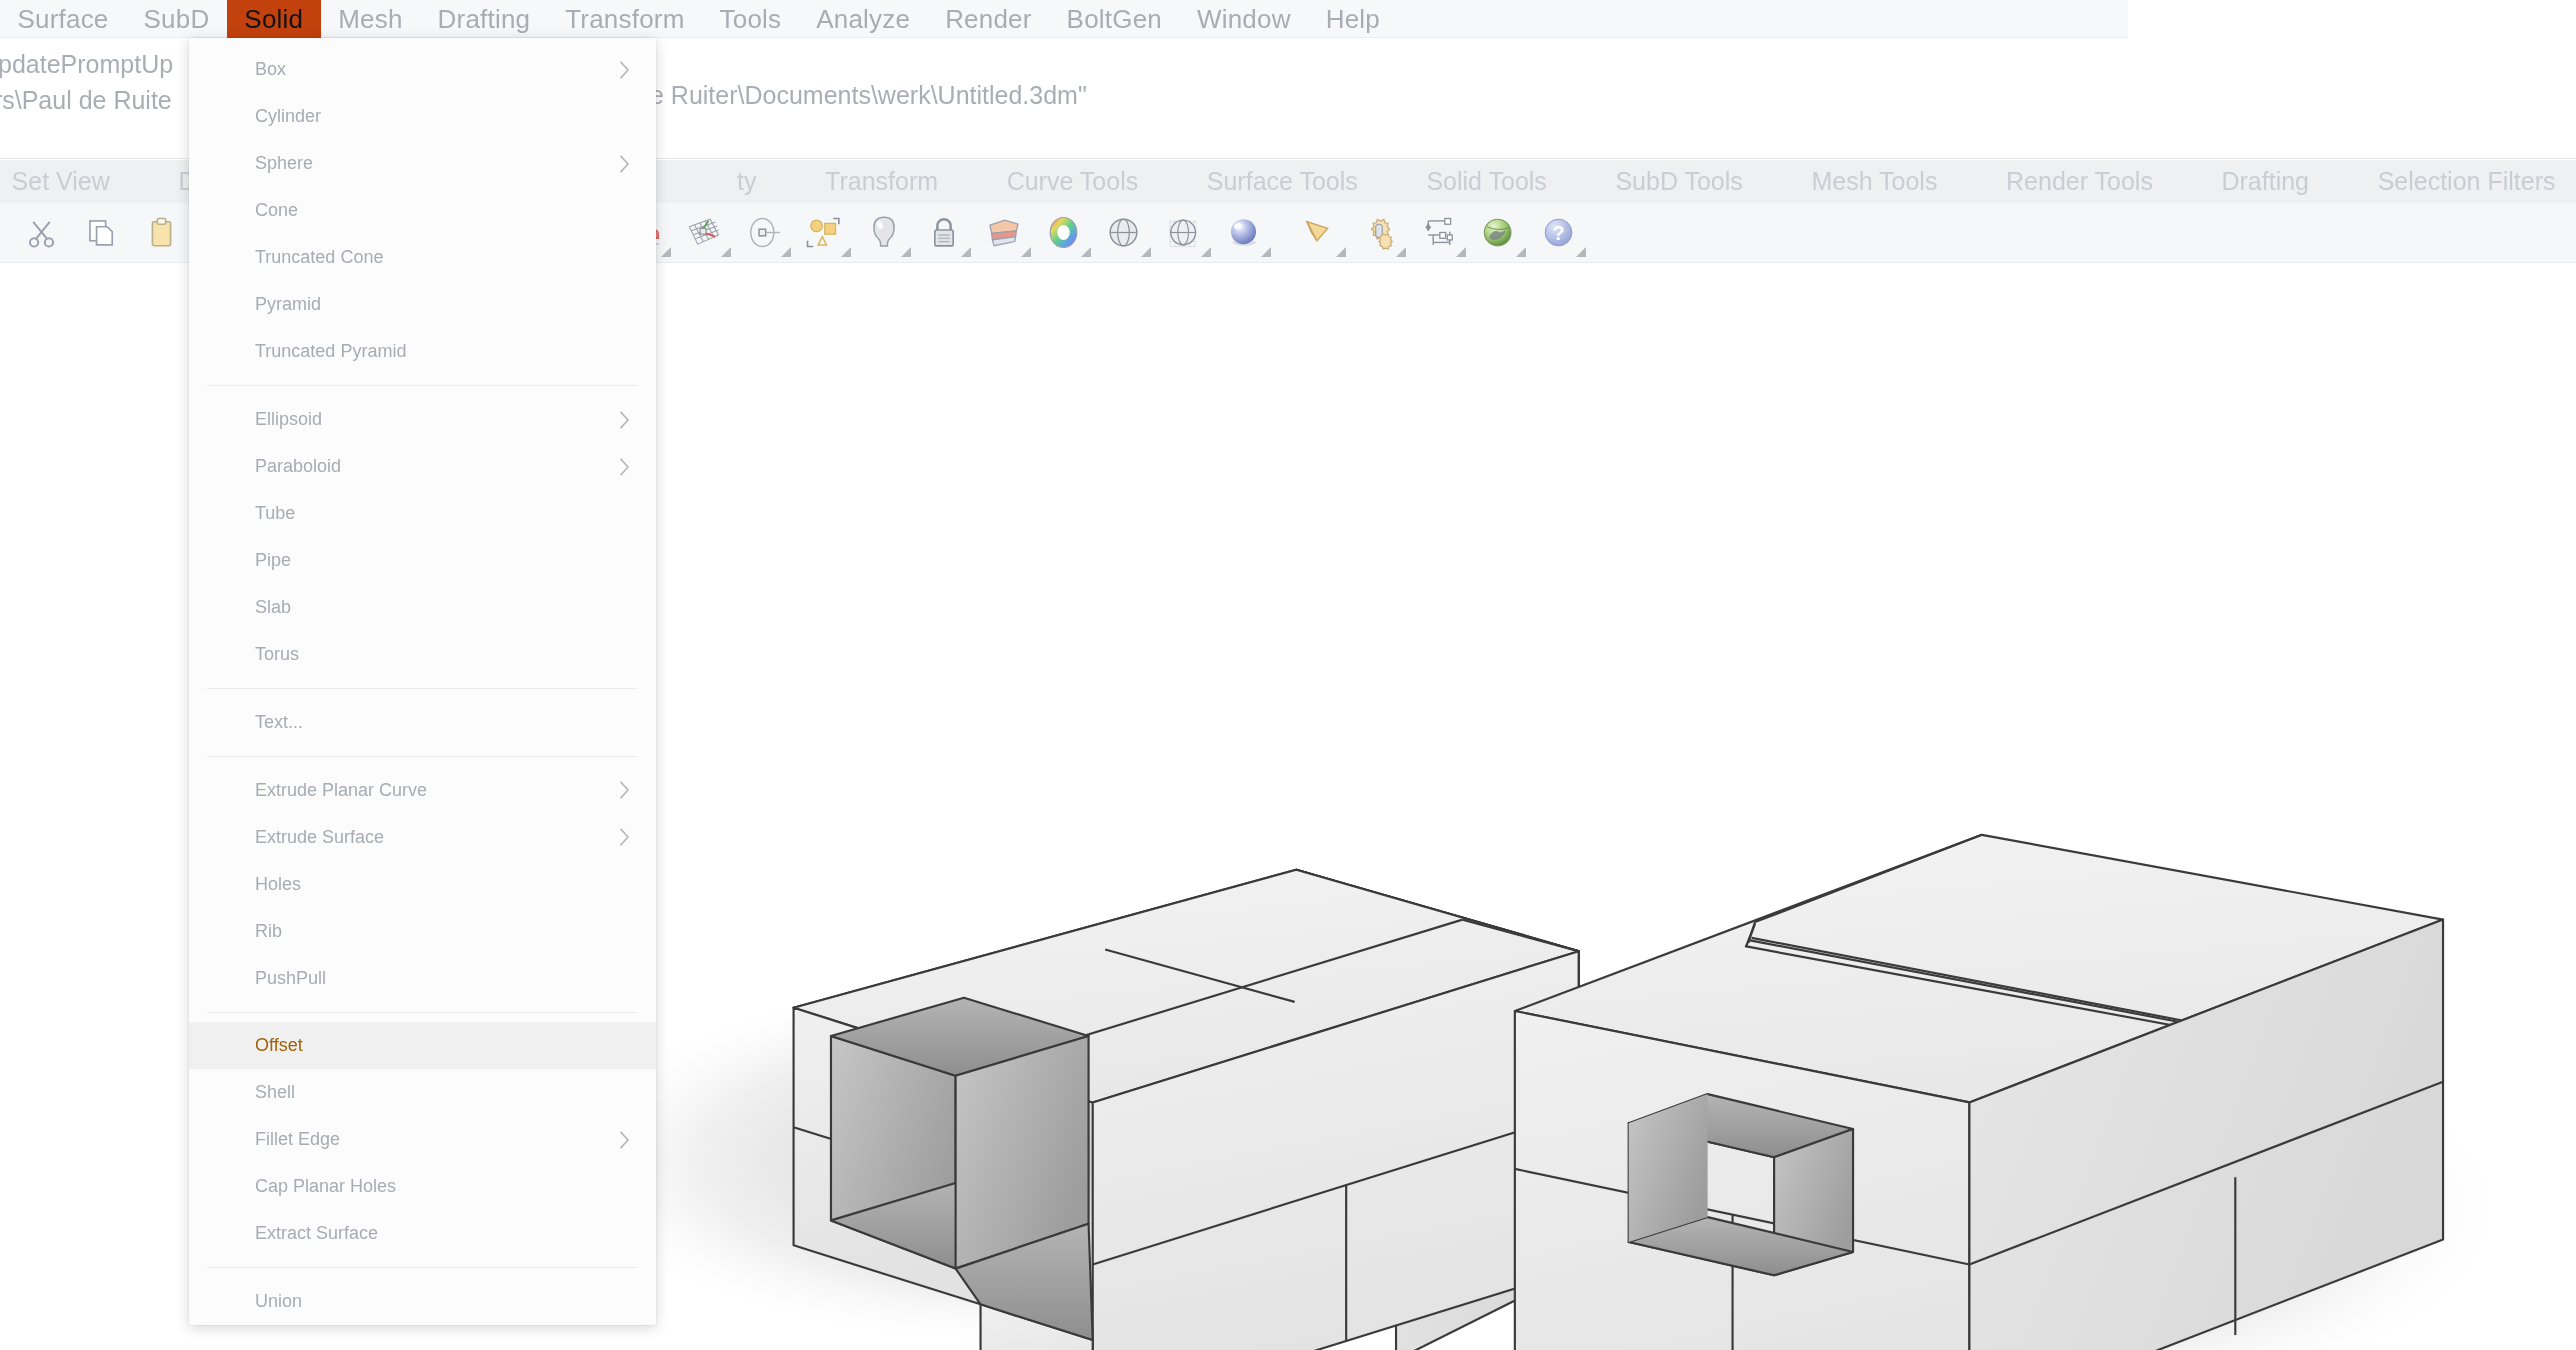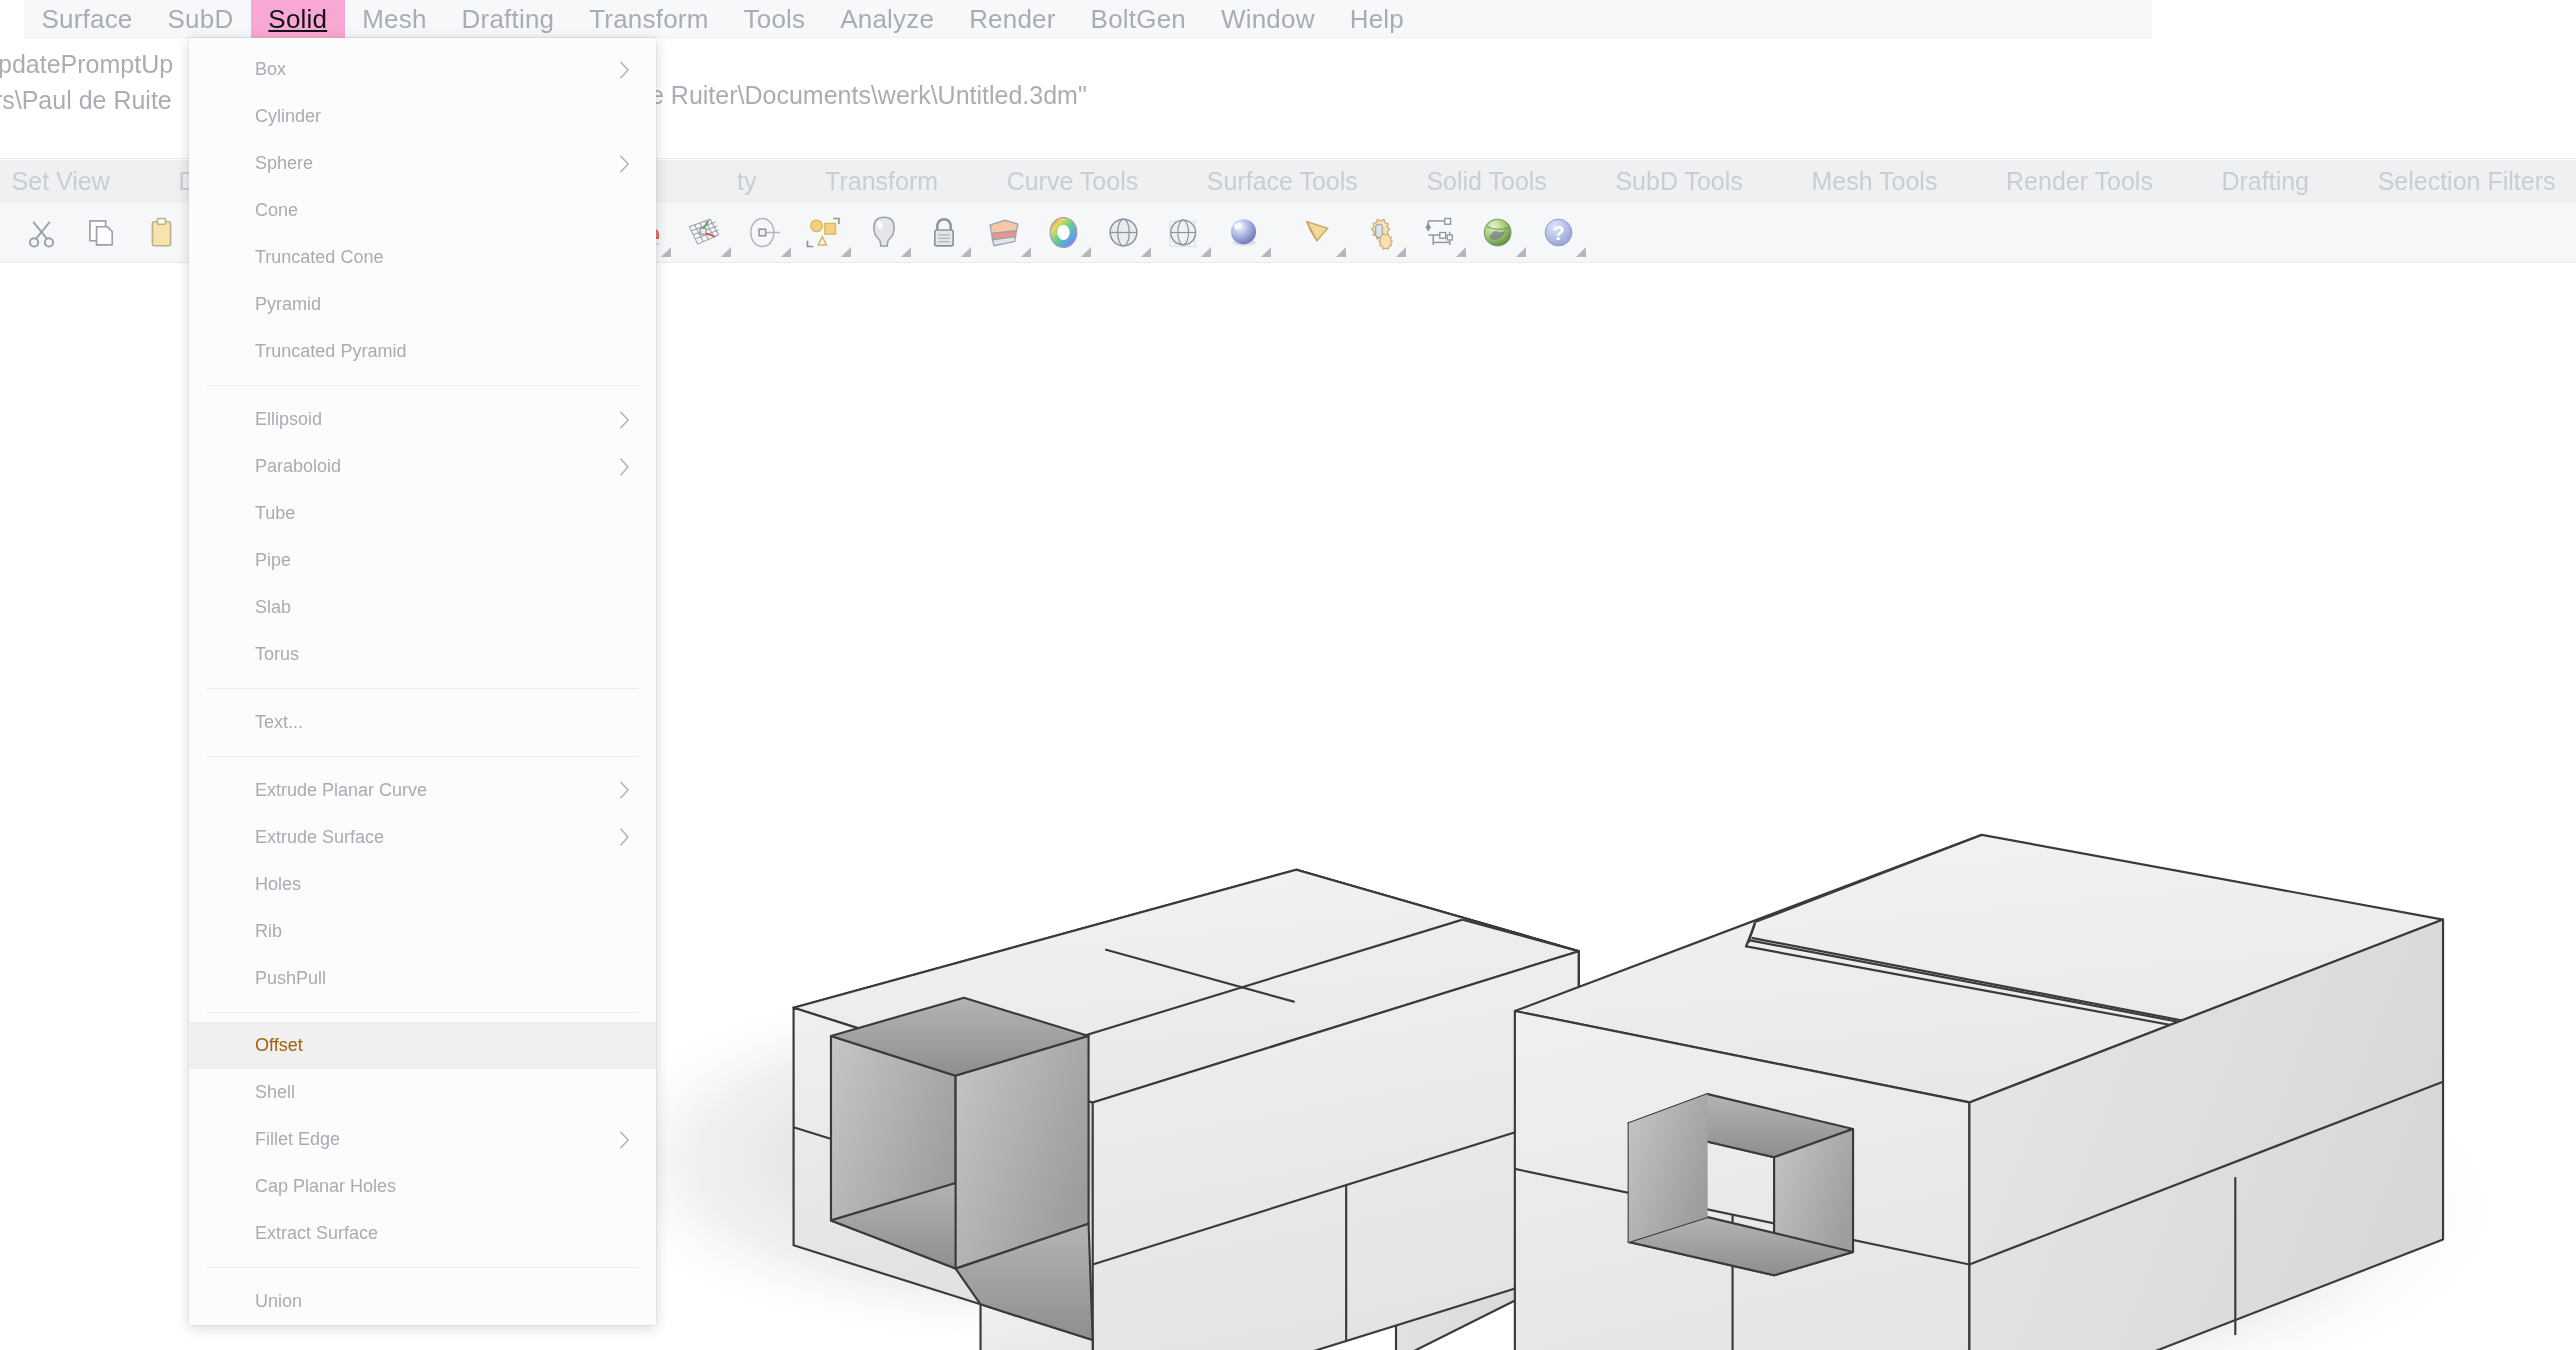--- a/index.html
+++ b/index.html
@@ -11,27 +11,26 @@
   }
   #app { position: relative; width: 2576px; height: 1350px; background:#ffffff; }
 
   
   .menubar {
     position: absolute; left: 0; top: 0; width: 2128px; height: 38px;
     background: #f7f8fa;
     display: flex; align-items: center;
     border-bottom: 0.8px solid #eceef1;
     z-index: 30;
-    margin-left: 24px;
   }
   .menubar-item {
     font-size: 26px; color: #a8acb3; letter-spacing: 0.2px;
     padding: 4.2px 17.5px; line-height: 30px; white-space: nowrap;
   }
-  .menubar-item.active { background: #f9a8d4; color: #111318; text-decoration: underline; }
+  .menubar-item.active { background: #c2410c; color: #111318; }
 
   
   .cmdarea {
     position: absolute; left: 0; top: 38px; width: 2576px; height: 121px;
     background: #ffffff; border-bottom: 0.8px solid #e4e6ea;
     z-index: 5;
   }
   .cmd-left { position:absolute; left:-20px; top:8.3px; width: 681px; }
   .cmd-line { font-size: 25px; color: #a9adb4; line-height: 36px; white-space: nowrap; }
   .cmd-right { position: absolute; left: 650px; top: 43px; font-size: 25px; color:#a9adb4; white-space: nowrap; }

